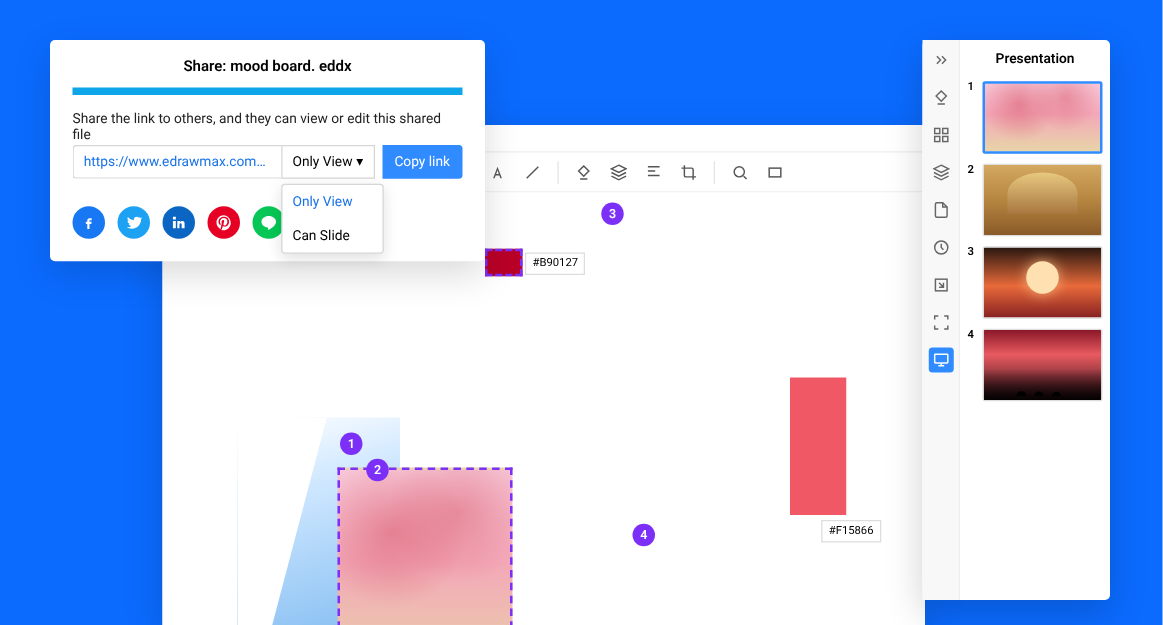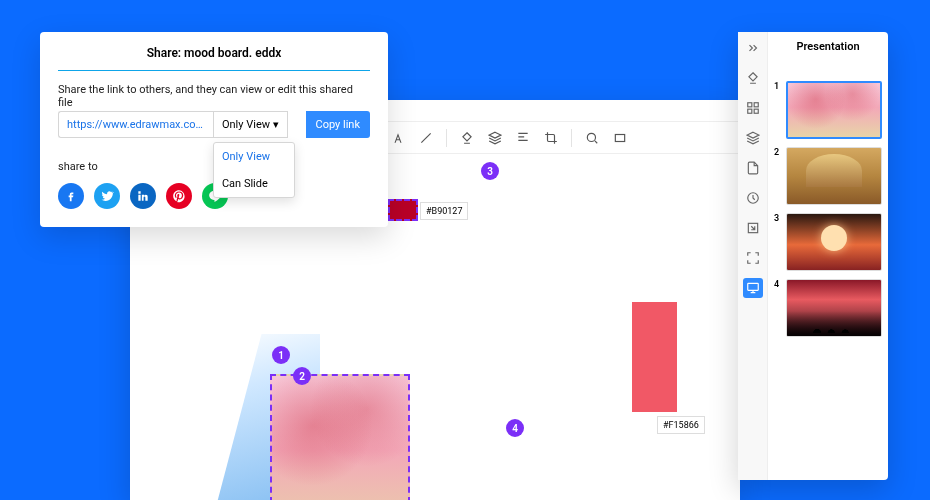--- a/index.html
+++ b/index.html
@@ -1,25 +1,25 @@
 <!DOCTYPE html>
 <html><head>
 <meta charset="utf-8">
 <style>
 * { margin: 0; padding: 0; box-sizing: border-box; font-family: -apple-system, BlinkMacSystemFont, "Segoe UI", Roboto, sans-serif; }
 body { width: 930px; height: 500px; background: #0b6bff; position: relative; overflow: hidden; border-radius: 6px; }
 
 
 .share-dialog { position: absolute; top: 32px; left: 40px; width: 348px; background: #fff; border-radius: 4px; padding: 14px 18px 18px; box-shadow: 0 10px 30px rgba(0,0,0,.15); z-index: 30; }
-.share-title { font-size: 12px; font-weight: 600; text-align: center; padding-bottom: 10px; border-bottom: 1px solid #0ea5e9; }
+.share-title { font-size: 12px; font-weight: 600; text-align: center; padding-bottom: 10px; border-bottom: 6px solid #0ea5e9; }
 .share-desc { font-size: 11px; color: #222; margin: 12px 0 2px; }
 .share-row { display: flex; gap: 0; align-items: center; margin-bottom: 22px; }
 .url-box { flex: 1; border: 1px solid #d6d6d6; border-right: none; padding: 6px 8px; font-size: 11px; color: #1a73e8; border-radius: 3px 0 0 3px; white-space: nowrap; overflow: hidden; text-overflow: ellipsis; }
 .perm-box { border: 1px solid #d6d6d6; padding: 6px 8px; font-size: 11px; display: flex; align-items: center; gap: 3px; cursor: pointer; position: relative; }
-.copy-btn { background: #2f8bff; color: #fff; border: none; padding: 7px 10px; font-size: 11px; border-radius: 0 3px 3px 0; margin-left: 18px; cursor: pointer; }
+.copy-btn { background: #2f8bff; color: #fff; border: none; padding: 7px 10px; font-size: 11px; border-radius: 0 3px 3px 0; margin-left: 6px; cursor: pointer; }
 .perm-dropdown { position: absolute; top: 30px; left: -1px; width: 82px; background: #fff; border: 1px solid #d6d6d6; border-radius: 3px; box-shadow: 0 4px 12px rgba(0,0,0,.12); z-index: 5; }
 .perm-option { padding: 7px 8px; font-size: 11px; cursor: pointer; }
 .perm-option.sel { color: #1a73e8; }
 .share-to-label { font-size: 11px; color: #222; margin-bottom: 10px; }
 .social-row { display: flex; gap: 10px; }
 .social-icon { width: 26px; height: 26px; border-radius: 50%; display: flex; align-items: center; justify-content: center; color: #fff; cursor: pointer; }
 .fb { background: #1877f2; } .tw { background: #1da1f2; } .in { background: #0a66c2; } .pi { background: #e60023; } .cc { background: #06c755; }
 
 
 .editor { position: absolute; top: 100px; left: 130px; right: 190px; bottom: 0; background: #fff; box-shadow: 0 10px 30px rgba(0,0,0,.18); z-index: 10; }
@@ -34,21 +34,21 @@
 .badge { position: absolute; width: 18px; height: 18px; border-radius: 50%; background: #7b2ff7; color: #fff; font-size: 10px; font-weight: 600; display: flex; align-items: center; justify-content: center; z-index: 5; }
 
 .swatch { position: absolute; }
 .swatch-label { position: absolute; background: #fff; border: 1px solid #ddd; font-size: 9px; padding: 3px 5px; }
 
 
 .right-panel { position: absolute; top: 32px; right: 42px; width: 150px; bottom: 20px; background: #fff; border-radius: 4px; box-shadow: 0 10px 30px rgba(0,0,0,.18); z-index: 25; display: flex; }
 .side-icons { width: 30px; background: #f8f8f8; border-right: 1px solid #eee; display: flex; flex-direction: column; align-items: center; padding-top: 6px; gap: 10px; }
 .side-icon { width: 20px; height: 20px; display: flex; align-items: center; justify-content: center; color: #666; cursor: pointer; border-radius: 3px; }
 .side-icon.active { background: #2f8bff; color: #fff; }
-.panel-main { flex: 1; display: flex; flex-direction: column; gap: 16px; }
+.panel-main { flex: 1; display: flex; flex-direction: column; }
 .panel-title { text-align: center; font-size: 11px; font-weight: 600; padding: 8px 0 6px; }
 .panel-actions { display: flex; justify-content: space-around; padding: 4px 2px 8px; border-bottom: 1px solid #eee; }
 .panel-action { display: flex; flex-direction: column; align-items: center; gap: 3px; font-size: 8px; color: #555; cursor: pointer; }
 .panel-action svg { width: 14px; height: 14px; }
 .slides { flex: 1; overflow-y: auto; padding: 6px 6px; }
 .slide-row { display: flex; gap: 4px; margin-bottom: 8px; align-items: flex-start; }
 .slide-num { font-size: 9px; font-weight: 600; width: 8px; }
 .slide-img { flex: 1; height: 58px; border: 1px solid #ddd; border-radius: 2px; position: relative; overflow: hidden; }
 .slide-img.sel { border: 2px solid #2f8bff; }
 
@@ -193,21 +193,20 @@
     <div class="perm-box">
       <span>Only View</span>
       <span>▾</span>
       <div class="perm-dropdown">
         <div class="perm-option sel">Only View</div>
         <div class="perm-option">Can Slide</div>
       </div>
     </div>
     <button class="copy-btn">Copy link</button>
   </div>
-  <div class="share-to-label">share to</div>
   <div class="social-row">
     <div class="social-icon fb">
         <svg width="14" height="14" viewBox="0 0 24 24" fill="#fff">
           <path d="M13 9h3V6h-3c-1.7 0-3 1.3-3 3v2H8v3h2v7h3v-7h2.5l.5-3H13V9z"></path>
         </svg>
       </div>
     <div class="social-icon tw">
         <svg width="14" height="14" viewBox="0 0 24 24" fill="#fff">
           <path d="M22 5.9c-.7.3-1.5.6-2.3.7.8-.5 1.5-1.3 1.8-2.3-.8.5-1.7.8-2.6 1-1.5-1.6-4-1.7-5.6-.2-1 1-1.4 2.4-1.1 3.8-3.3-.2-6.2-1.7-8.2-4.3-1.1 1.9-.5 4.3 1.3 5.5-.7 0-1.3-.2-1.9-.5 0 2 1.4 3.7 3.3 4.1-.6.2-1.2.2-1.9.1.5 1.7 2.1 2.8 3.9 2.9-1.7 1.4-3.9 2-6.1 1.7 2 1.3 4.4 2 6.8 2 8.1 0 12.6-6.7 12.6-12.6v-.6c.9-.6 1.6-1.4 2.2-2.3z"></path>
         </svg>

